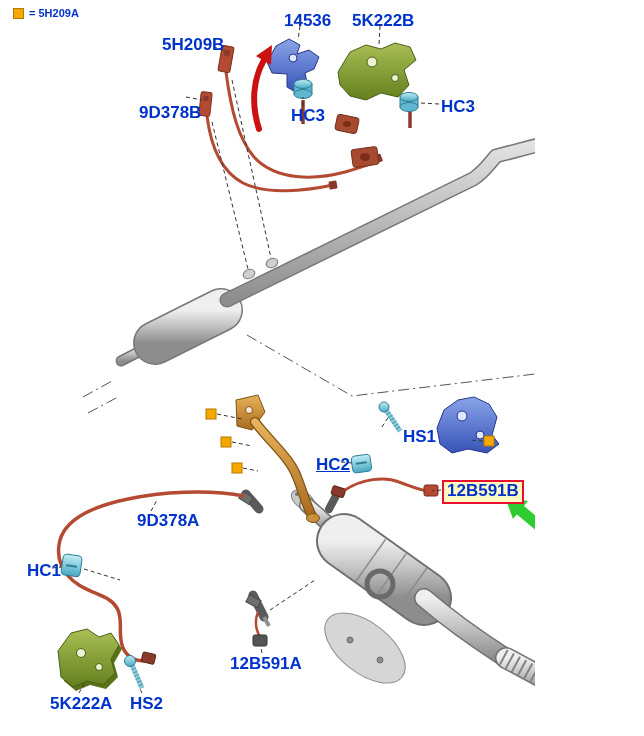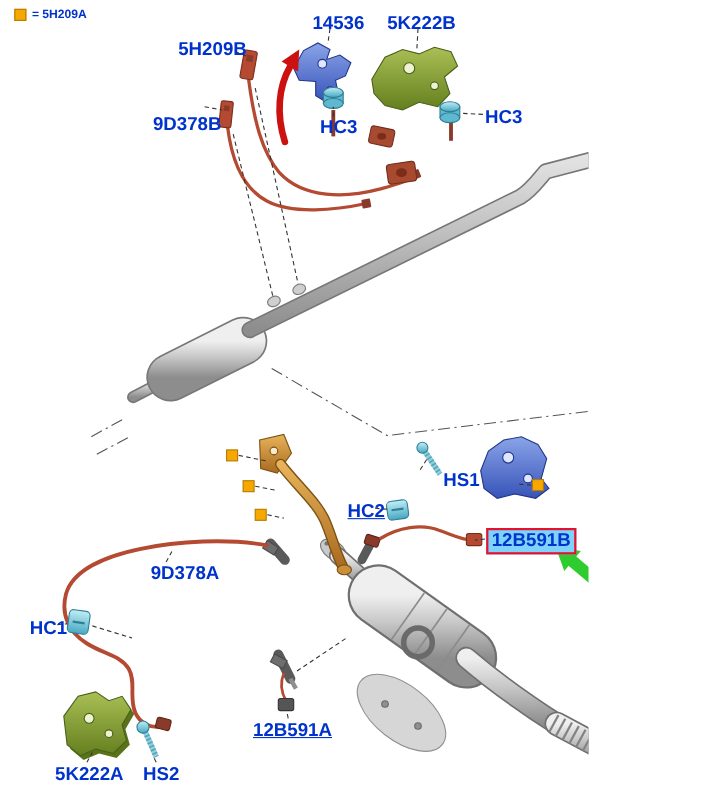--- a/index.html
+++ b/index.html
@@ -11,21 +11,21 @@
     color:var(--label-blue,#0033cc);
     font-weight:bold;
     font-size:17px;
     line-height:1.1;
     white-space:nowrap;
     cursor:pointer;
   }
   .callout.highlight{
     border:2px solid var(--highlight-red,#e8112d);
     padding:0 3px 1px 3px;
-    background:#7dd3fc;
+    background:#fef9c3;
   }
   .legend{position:absolute;display:flex;align-items:center;gap:5px;}
   .legend .swatch{
     width:9px;height:9px;
     background:var(--marker-orange,#f6a800);
     border:1px solid #b57b00;
     display:inline-block;
   }
   .legend .callout-text{color:var(--label-blue,#0033cc);font-weight:bold;font-size:11px;}
   .corner{position:absolute;color:#444;font-size:10px;text-align:right;line-height:1.15;}
@@ -275,21 +275,21 @@
   <div class="callout" style="left:284px;top:12px;">14536</div>
   <div class="callout" style="left:352px;top:12px;text-align:center;">5K222B</div>
   <div class="callout" style="left:139px;top:104px;">9D378B</div>
   <div class="callout" style="left:291px;top:107px;">HC3</div>
   <div class="callout" style="left:441px;top:98px;">HC3</div>
   <div class="callout" style="left:371px;top:428px;padding-left:32px;">HS1</div>
   <div class="callout" style="left:316px;top:456px;text-decoration:underline;">HC2</div>
   <div class="callout highlight" style="left:442px;top:480px;">12B591B</div>
   <div class="callout" style="left:137px;top:512px;">9D378A</div>
   <div class="callout" style="left:27px;top:562px;">HC1</div>
-  <div class="callout" style="left:230px;top:655px;text-decoration:underline;">12B591A</div>
+  <div class="callout" style="left:230px;top:655px;">12B591A</div>
   <div class="callout" style="left:50px;top:695px;">5K222A</div>
   <div class="callout" style="left:130px;top:695px;">HS2</div>
 
   <div class="corner" style="left:620px;top:704px;width:22px;">
     <div>3</div>
     <div>0</div>
   </div>
 
 </div>
 

